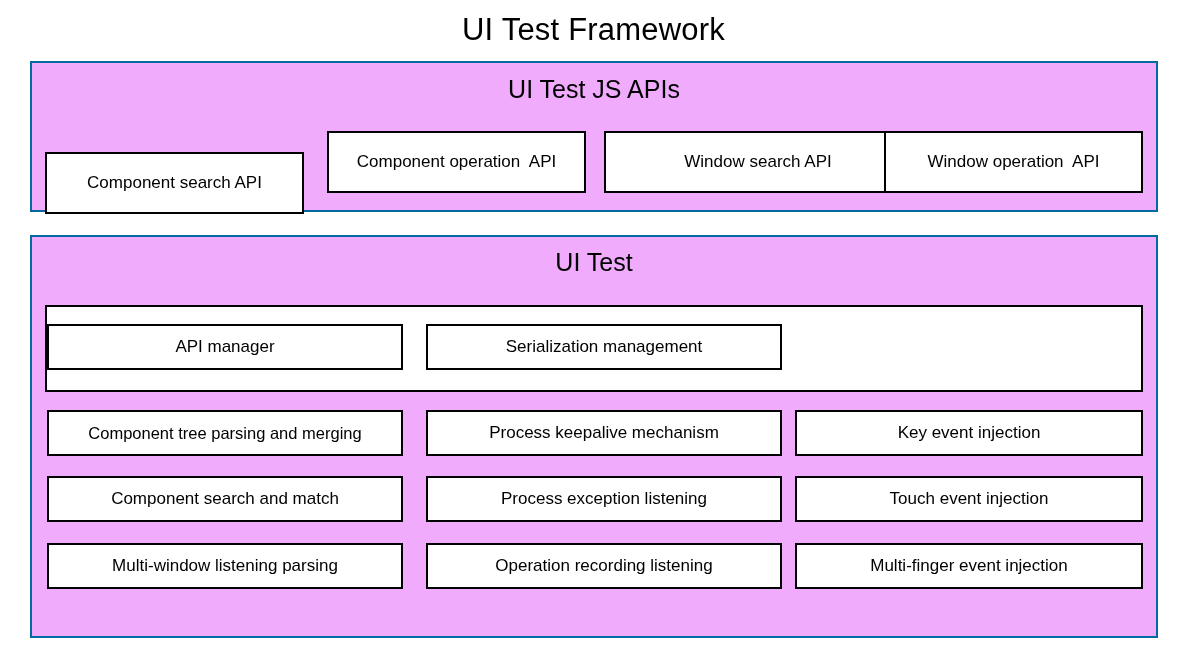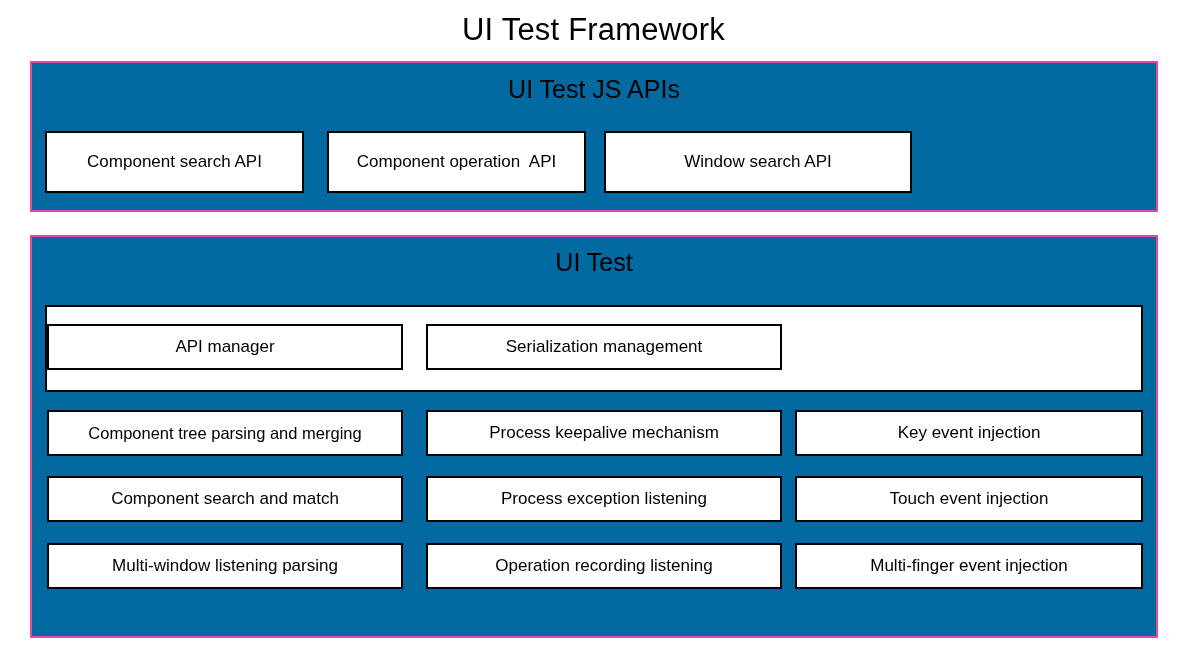--- a/index.html
+++ b/index.html
@@ -34,22 +34,22 @@
     font-weight: 400;
     line-height: 32px;
     letter-spacing: 0.2px;
     white-space: pre;
   }
 
   
   .panel {
     position: absolute;
     box-sizing: border-box;
-    border: 2px solid #ec4899;
-    background: #0369a1;
+    border: 2px solid #0369a1;
+    background: #f0abfc;
   }
   .panel-apis {
     left: 30px;
     top: 61px;
     width: 1128px;
     height: 151px;
   }
   .panel-uitest {
     left: 30px;
     top: 235px;
@@ -92,21 +92,21 @@
     position: absolute;
     left: 13px;
     top: 68px;
     width: 1098px;
     height: 62px;
   }
   .api-row .node {
     top: 0;
     height: 62px;
   }
-  .api-0 { left: 0px;   width: 259px; }
+  .api-0 { left: 0px;   width: 259px; margin-top: 21px; }
   .api-1 { left: 282px; width: 259px; }
   .api-2 { left: 559px; width: 308px; }
   .api-3 { left: 839px; width: 259px; }
 
   
   .grid-area {
     position: absolute;
     left: 13px;
     top: 68px;
     width: 1098px;
@@ -154,20 +154,21 @@
 
   <div class="framework-title">UI Test Framework</div>
 
   <div class="panel panel-apis">
     <div class="panel-heading">UI Test JS APIs</div>
 
     <div class="api-row">
       <div class="node api-0">Component search API</div>
       <div class="node api-1">Component operation  API</div>
       <div class="node api-2">Window search API</div>
+      <div class="node api-3">Window operation  API</div>
     </div>
   </div>
 
   <div class="panel panel-uitest">
     <div class="panel-heading">UI Test</div>
 
     <div class="grid-area">
 
       <div class="group-box"></div>
 

